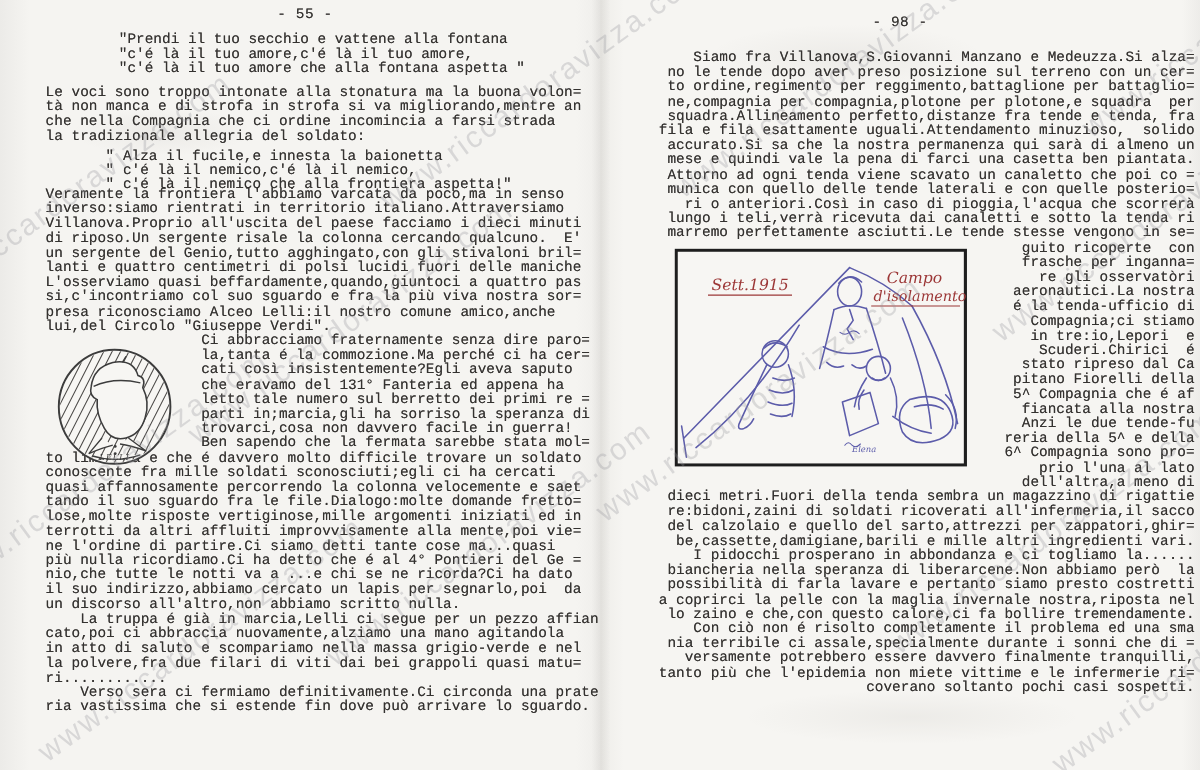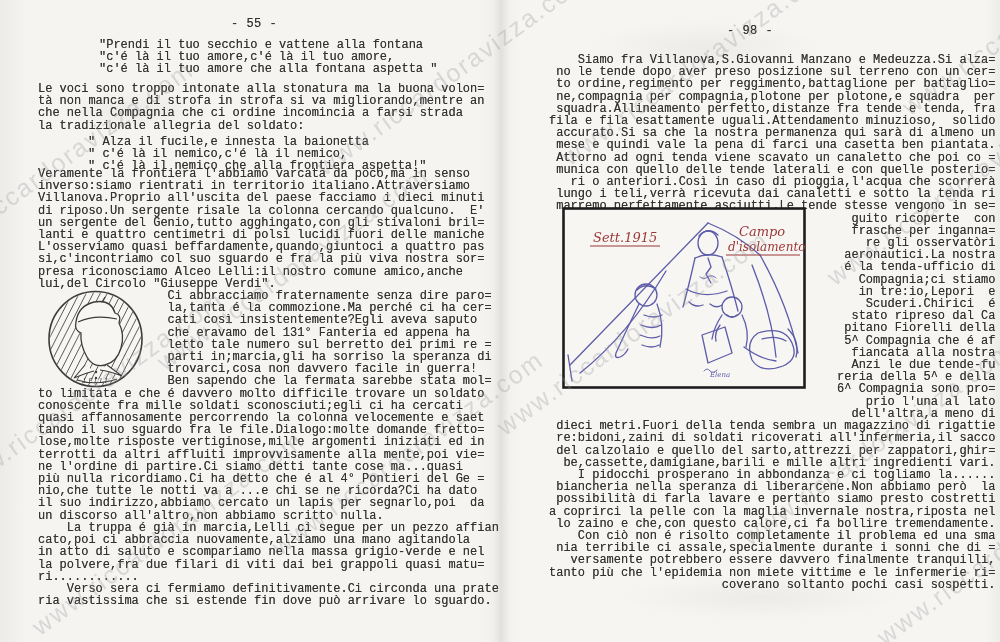--- a/index.html
+++ b/index.html
@@ -9,21 +9,21 @@
     font-family:"Liberation Mono", monospace;
   }
   .page{position:absolute;top:0;height:642px;}
   .page-left{left:0;width:500px;background:linear-gradient(90deg,#ecebe8,#f5f4f1 5%,#f5f4f1 96%,#efeeeb);}
   .page-right{left:500px;width:500px;background:linear-gradient(90deg,#eeede9,#f6f5f2 4%,#f6f5f2 97%,#edece9);}
   .gutter{position:absolute;left:493px;top:0;width:16px;height:642px;
     background:linear-gradient(90deg,rgba(0,0,0,0) 0%,rgba(60,55,50,.07) 50%,rgba(0,0,0,0) 100%);}
   .mono{
     position:absolute;white-space:pre;
     font:12px/12.2px "Liberation Mono", monospace;
-    color:#343230;text-shadow:0 0 .5px rgba(45,42,40,.65);margin-top:12px;
+    color:#343230;text-shadow:0 0 .5px rgba(45,42,40,.65);
   }
   .hdr{letter-spacing:.5px;}
   .sketchbox{position:absolute;}
   .wm{
     position:absolute;z-index:6;pointer-events:none;
     font-family:"Liberation Sans", sans-serif;font-size:25px;letter-spacing:2px;
     color:rgba(148,148,156,.30);transform:rotate(-36deg);transform-origin:0 50%;
     white-space:nowrap;
   }
   .smudge{position:absolute;pointer-events:none;border-radius:50%;

